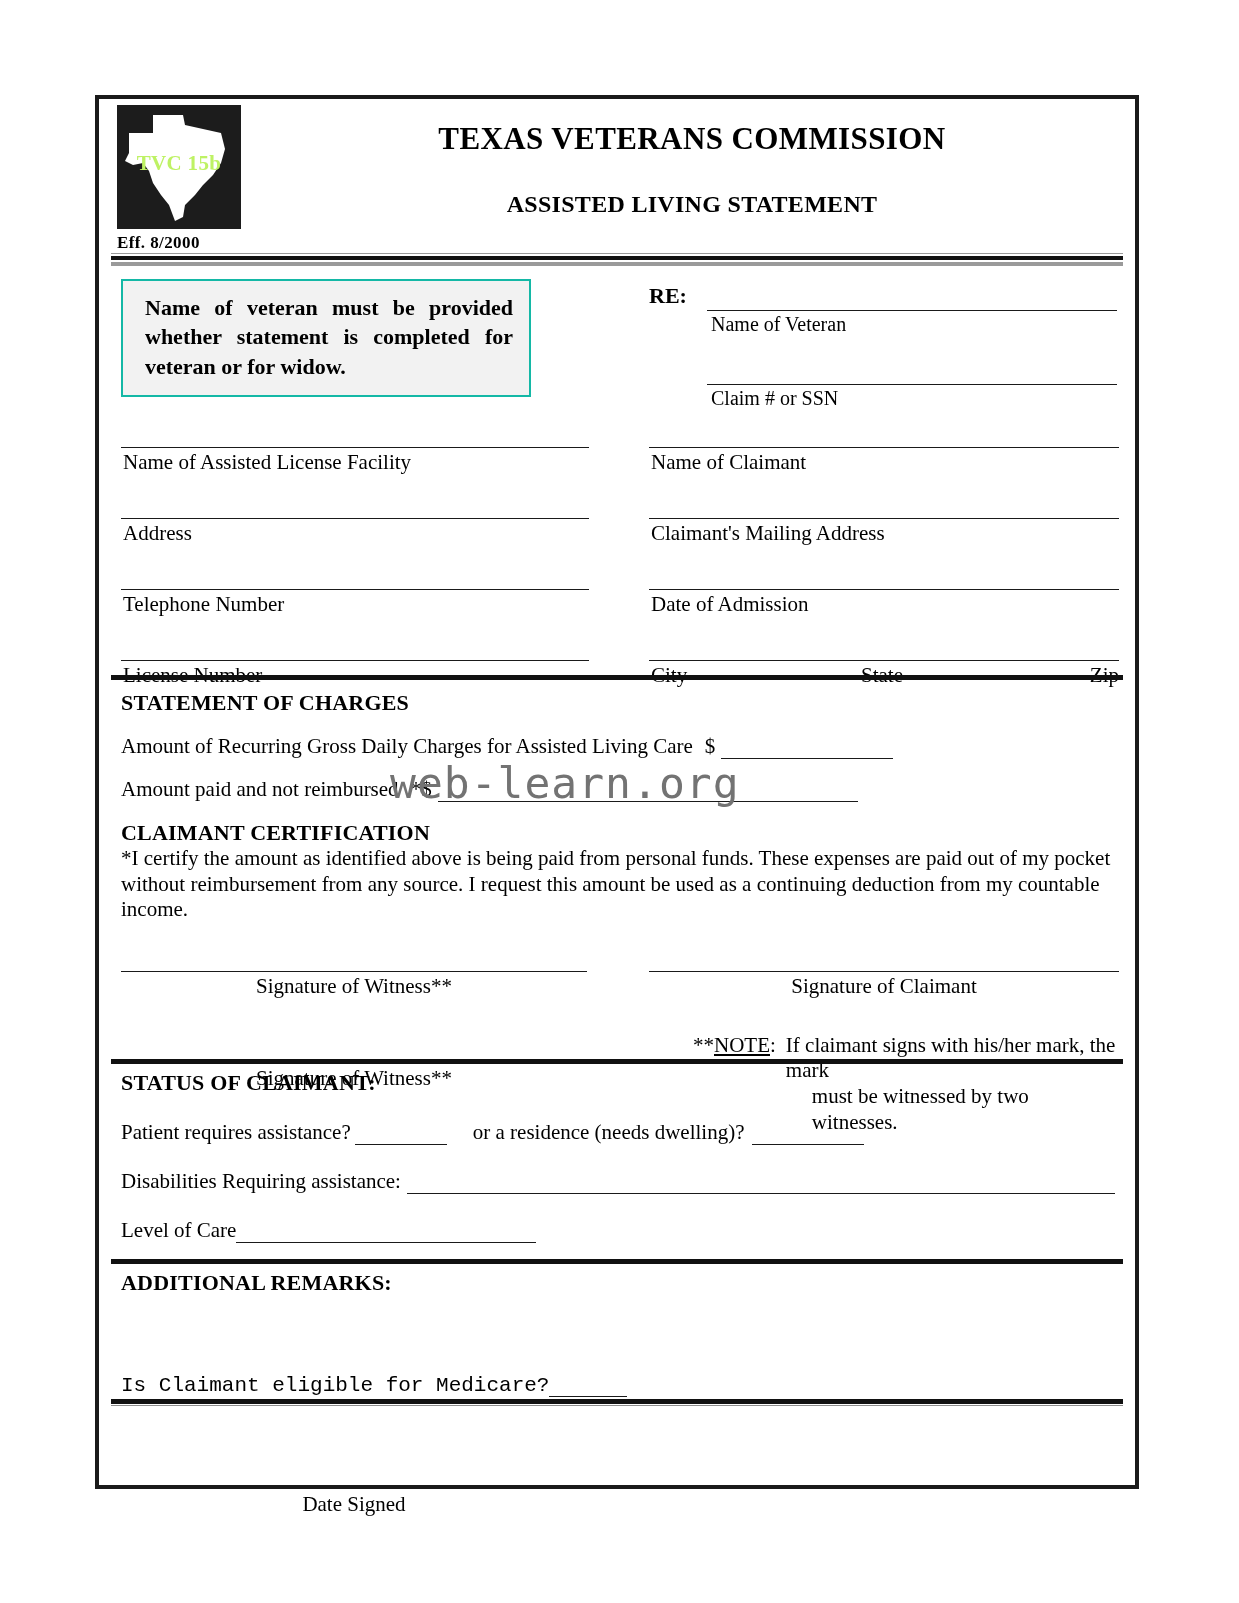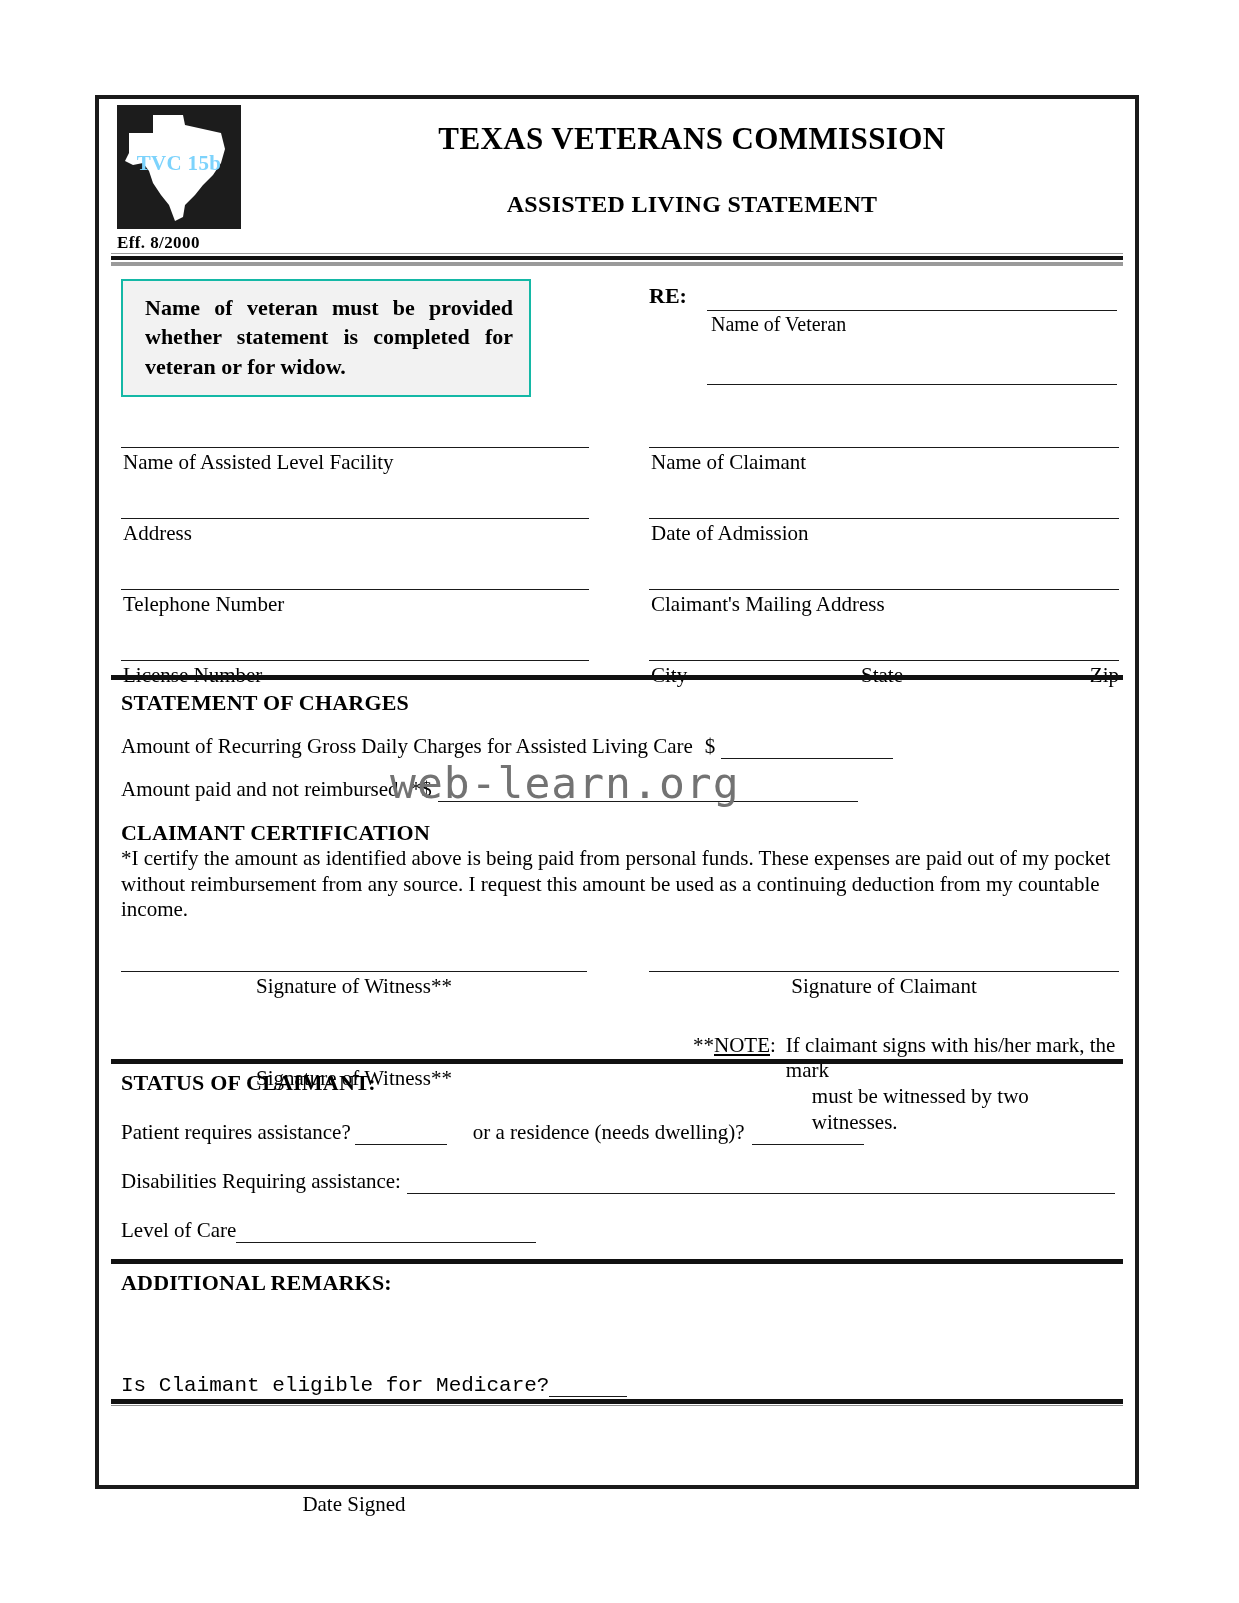--- a/index.html
+++ b/index.html
@@ -64,21 +64,21 @@
   }
   .logo-label {
     position: absolute;
     left: 0;
     right: 0;
     top: 46px;
     text-align: center;
     font-family: "Liberation Serif", "DejaVu Serif", serif;
     font-weight: bold;
     font-size: 21px;
-    color: #7dd3fc;
+    color: #bef264;
     letter-spacing: .3px;
     z-index: 3;
   }
   .eff-date {
     margin-top: 4px;
     font-size: 17px;
     font-weight: bold;
     font-family: "Liberation Serif", "DejaVu Serif", serif;
     letter-spacing: .4px;
   }
@@ -358,29 +358,30 @@
 
       <div class="re-block">
         <div class="re-line">
           <div class="re-label">RE:</div>
           <div class="fill-line"></div>
         </div>
         <div class="sub-label" style="margin-left:58px;">Name of Veteran</div>
 
         <div class="re-second">
           <div class="fill-line"></div>
+          <div class="sub-label">Claim # or SSN</div>
         </div>
       </div>
     </div>
 
     <div class="fields">
       <div class="col col-left">
         <div class="field">
           <div class="line"></div>
-          <div class="cap">Name of Assisted Level Facility</div>
+          <div class="cap">Name of Assisted License Facility</div>
         </div>
         <div class="field">
           <div class="line"></div>
           <div class="cap">Address</div>
         </div>
         <div class="field">
           <div class="line"></div>
           <div class="cap">Telephone Number</div>
         </div>
         <div class="field">
@@ -389,25 +390,25 @@
         </div>
       </div>
 
       <div class="col col-right">
         <div class="field">
           <div class="line"></div>
           <div class="cap">Name of Claimant</div>
         </div>
         <div class="field">
           <div class="line"></div>
+          <div class="cap">Claimant's Mailing Address</div>
+        </div>
+        <div class="field">
+          <div class="line"></div>
           <div class="cap">Date of Admission</div>
-        </div>
-        <div class="field">
-          <div class="line"></div>
-          <div class="cap">Claimant's Mailing Address</div>
         </div>
         <div class="field">
           <div class="line"></div>
           <div class="csz">
             <span class="c-city">City</span>
             <span class="c-state">State</span>
             <span class="c-zip">Zip</span>
           </div>
         </div>
       </div>

